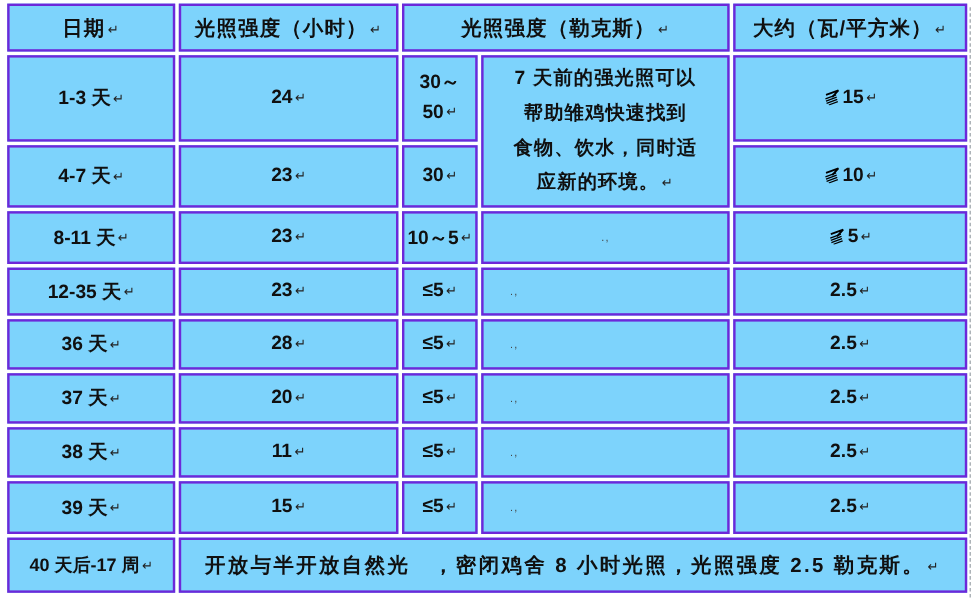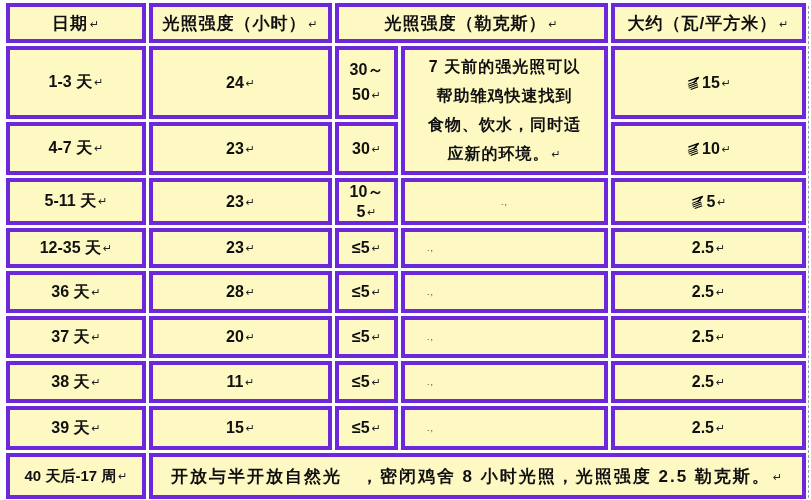--- a/index.html
+++ b/index.html
@@ -1,21 +1,21 @@
 <!DOCTYPE html>
 <html><head>
 <meta charset="utf-8">
 <style>
   html,body{margin:0;padding:0;background:#ffffff;width:811px;height:500px;overflow:hidden;
     font-family:"Liberation Sans","DejaVu Sans",sans-serif;color:#101010;}
   .page{position:relative;width:811px;height:500px;}
   .scan-edge{position:absolute;top:6px;right:2px;bottom:2px;width:0;border-right:1px dashed #99a0a6;}
   table.sched{border-collapse:separate;border-spacing:3px;table-layout:fixed;width:806px;
     margin:0 0 0 3px;}
-  td,th{border:4px solid #6d28d9;background:#fef9c3;text-align:center;vertical-align:middle;
+  td,th{border:2px solid #6d28d9;background:#7dd3fc;text-align:center;vertical-align:middle;
     font-weight:700;padding:0 2px;overflow:hidden;}
   th{font-size:17px;letter-spacing:1px;}
   td{font-size:16px;}
   .eol{font-size:11px;font-weight:400;margin-left:2px;vertical-align:1px;color:#222;}
   .pre{white-space:pre-line;line-height:1.55;}
   .note-cell{font-size:16px;line-height:29px;padding:2px 22px;letter-spacing:1px;}
   .dot-cell{font-size:9px;font-weight:400;color:#444;letter-spacing:1px;}
   .dot-left{text-align:left;padding-left:22px;}
   .footer-cell{font-size:17px;letter-spacing:2px;}
   .gte-icon{display:inline-block;margin-right:1px;}
@@ -72,21 +72,21 @@
                 <g stroke="#000" stroke-width="1.1">
                   <line x1="2" y1="10" x2="11.5" y2="6.5"></line>
                   <line x1="2.5" y1="12" x2="12" y2="8.5"></line>
                   <line x1="3" y1="14" x2="12.5" y2="10.5"></line>
                   <line x1="5" y1="15.5" x2="13" y2="12.5"></line>
                 </g>
               </svg></span><span>10</span><span class="eol">↵</span></td>
   </tr>
 
   <tr style="height:44px">
-    <td><span>5-11 天</span><span class="eol">↵</span></td>
+    <td><span>8-11 天</span><span class="eol">↵</span></td>
     <td><span>23</span><span class="eol">↵</span></td>
     <td><span>10～5</span><span class="eol">↵</span></td>
     <td class="dot-cell"><span>.,</span></td>
     <td><span class="gte-icon"><svg width="15" height="15" viewBox="0 0 16 16">
                 <path d="M2.5 6.5 L13.5 2.5 L8 8.5" fill="none" stroke="#000" stroke-width="1.6"></path>
                 <g stroke="#000" stroke-width="1.1">
                   <line x1="2" y1="10" x2="11.5" y2="6.5"></line>
                   <line x1="2.5" y1="12" x2="12" y2="8.5"></line>
                   <line x1="3" y1="14" x2="12.5" y2="10.5"></line>
                   <line x1="5" y1="15.5" x2="13" y2="12.5"></line>

